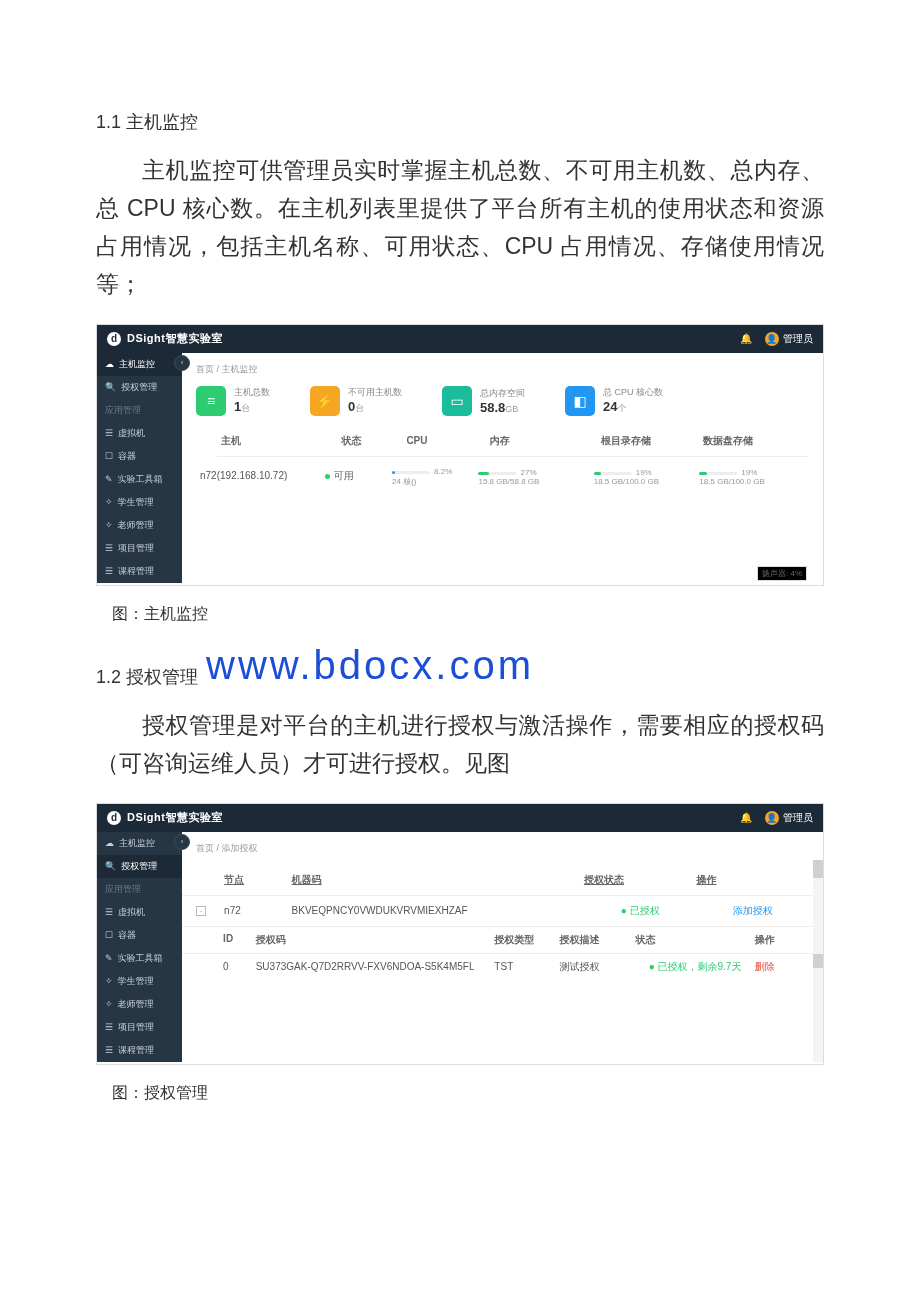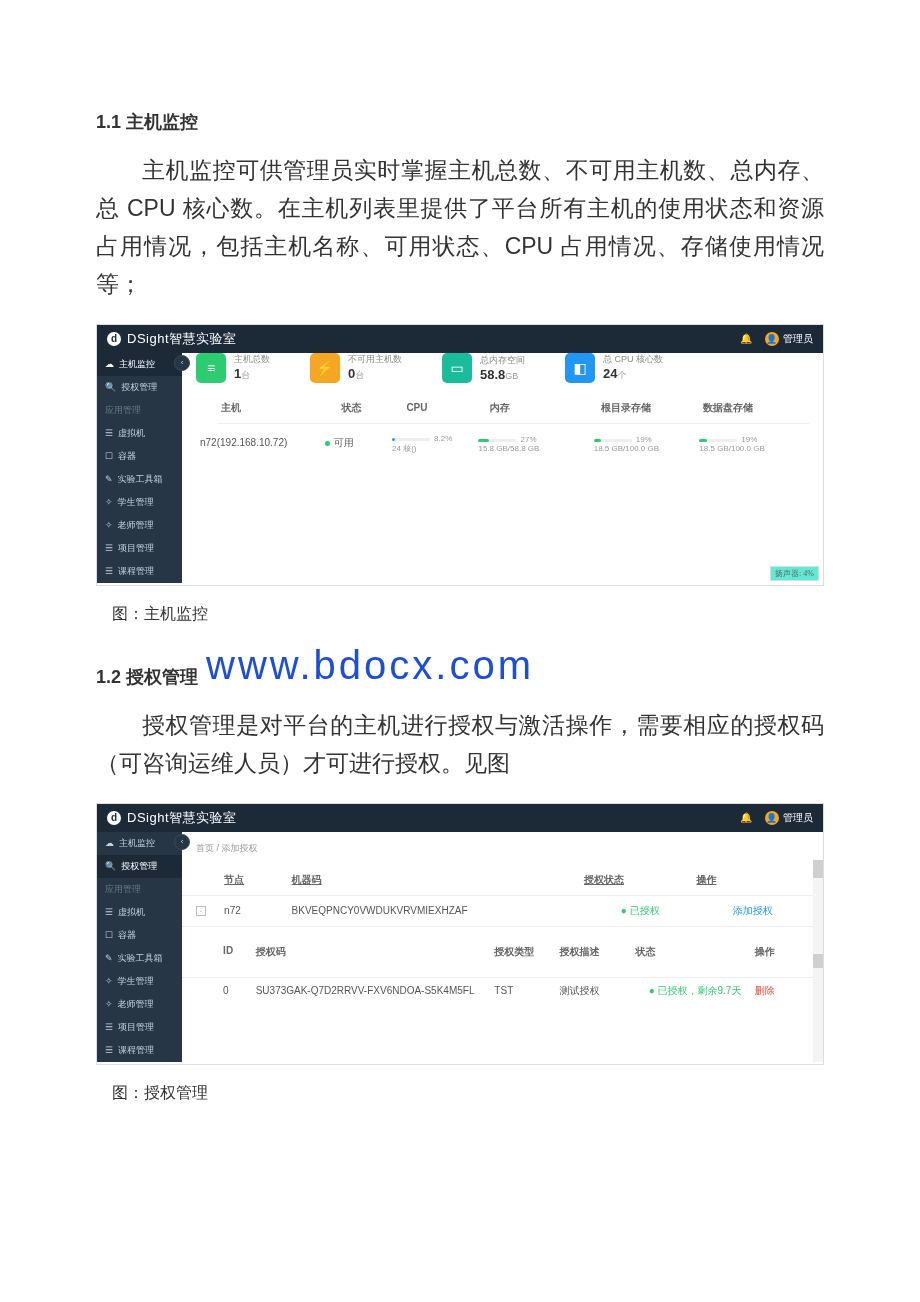--- a/index.html
+++ b/index.html
@@ -1,28 +1,28 @@
 <!DOCTYPE html>
 <html><head>
 <meta charset="utf-8">
 <style>
   * { box-sizing: border-box; margin: 0; padding: 0; }
   body { background: #fff; font-family: "Microsoft YaHei", Arial, sans-serif; width: 920px; margin: 0 auto; color: #333; }
   .page { padding: 110px 96px 60px 96px; }
-  h2 { font-size: 18px; font-weight: bold; margin-bottom: 18px; }
+  h2 { font-size: 18px; font-weight: normal; margin-bottom: 18px; }
   p.body-text { font-size: 23px; line-height: 1.65; margin-bottom: 20px; text-align: justify; }
   .caption { font-size: 16px; margin: 18px 0 40px 0; text-indent: 1em; }
   .watermark { position: absolute; left: 230px; top: 606px; font-size: 40px; color: #1d4ed8; letter-spacing: 3px; pointer-events: none; }
 
   .shot { border: 1px solid #ddd; position: relative; background: #fff; font-size: 10px; color: #555; margin-bottom: 4px; }
   .shot * { font-family: Arial, "Microsoft YaHei", sans-serif; }
 
   .topbar { background: #1c2a38; height: 28px; display: flex; align-items: center; padding: 0 10px; color: #fff; }
   .topbar .brand-badge { width: 14px; height: 14px; border-radius: 50%; background: #fff; color: #1c2a38; display: flex; align-items: center; justify-content: center; font-weight: bold; font-size: 10px; margin-right: 6px; }
-  .topbar .brand-text { font-size: 13px; font-weight: normal; letter-spacing: 0.5px; }
+  .topbar .brand-text { font-size: 11px; font-weight: bold; letter-spacing: 0.5px; }
   .topbar .spacer { flex: 1; }
   .topbar .bell { margin-right: 12px; }
   .topbar .user-badge { width: 14px; height: 14px; border-radius: 50%; background: #f5a623; display: inline-flex; align-items: center; justify-content: center; color: #fff; font-size: 9px; margin-right: 4px; }
 
   .content-row { display: flex; min-height: 225px; }
   .sidebar { width: 85px; background: #263645; color: #c7d1dc; display: flex; flex-direction: column; position: relative; }
   .sidebar .collapse-btn { position: absolute; right: -8px; top: 2px; width: 16px; height: 16px; border-radius: 50%; background: #263645; border: 1px solid #3a4a59; display: flex; align-items: center; justify-content: center; color: #c7d1dc; font-size: 8px; z-index: 2; }
   .nav-item { display: flex; align-items: center; padding: 5px 8px; font-size: 9px; gap: 5px; }
   .nav-item.active { background: #1c2a38; color: #fff; }
   .nav-section-label { padding: 5px 8px; font-size: 9px; color: #6a7886; }
@@ -44,26 +44,26 @@
   .thead, .trow { display: grid; grid-template-columns: 1.3fr 0.7fr 0.9fr 1.2fr 1.1fr 1.1fr; align-items: center; padding: 8px 4px; }
   .thead { color: #666; font-weight: bold; border-bottom: 1px solid #eee; margin-left: 21px; }
   .trow { color: #555; }
   .status-dot { display: inline-block; width: 5px; height: 5px; border-radius: 50%; background: #2ecc71; margin-right: 4px; }
   .bar { height: 3px; background: #eee; border-radius: 2px; width: 38px; margin-top: 3px; position: relative; display: inline-block; }
   .bar .fill { position: absolute; left: 0; top: 0; bottom: 0; border-radius: 2px; background: #2196f3; }
   .bar .fillg { position: absolute; left: 0; top: 0; bottom: 0; border-radius: 2px; background: #2ecc71; }
   .pct { font-size: 8px; color: #999; margin-left: 4px; }
   .sub { font-size: 8px; color: #999; display: block; }
 
-  .footer-note { position: absolute; right: 4px; bottom: 2px; background: #5eead4; border: 1px solid #ddd; font-size: 8px; padding: 1px 4px; color: #666; font-family: Liberation Serif, serif; }
+  .footer-note { position: absolute; right: 16px; bottom: 2px; background: #000000; border: 1px solid #ddd; font-size: 8px; padding: 1px 4px; color: #666; }
 
   
   .tbl2-head { display: grid; grid-template-columns: 0.25fr 0.6fr 2.6fr 1fr 1fr; padding: 8px 14px; color: #666; font-weight: bold; border-bottom: 1px solid #eee; text-decoration: underline; }
   .tbl2-row  { display: grid; grid-template-columns: 0.25fr 0.6fr 2.6fr 1fr 1fr; padding: 8px 14px; color: #555; align-items: center; }
-  .tbl2-head2 { display: grid; grid-template-columns: 0.25fr 0.3fr 2.2fr 0.6fr 0.7fr 1.1fr 0.5fr; padding: 18px 14px; background: #fff; color: #666; font-weight: bold; border-top: 1px solid #eee; border-bottom: 1px solid #eee; }
+  .tbl2-head2 { display: grid; grid-template-columns: 0.25fr 0.3fr 2.2fr 0.6fr 0.7fr 1.1fr 0.5fr; padding: 6px 14px; background: #fff; color: #666; font-weight: bold; border-top: 1px solid #eee; border-bottom: 1px solid #eee; }
   .tbl2-row2 { display: grid; grid-template-columns: 0.25fr 0.3fr 2.2fr 0.6fr 0.7fr 1.1fr 0.5fr; padding: 6px 14px; color: #555; align-items: center; }
   .link-blue { color: #2196f3; text-align: center; }
   .green-text { color: #2ecc71; text-align: center; }
   .red-text { color: #e74c3c; }
   .sq { width: 10px; height: 10px; border: 1px solid #bbb; background: #fff; display: inline-flex; align-items: center; justify-content: center; font-size: 6px; color: #888; }
 
   .scroll-stub { position: absolute; right: 0; top: 28px; bottom: 0; width: 10px; background: #f4f4f4; }
   .scroll-thumb { position: absolute; right: 0; width: 10px; background: #d0d0d0; }
 </style>
 </head>
@@ -120,20 +120,21 @@
         <div class="nav-item">
             <span>☰</span>
             <span>项目管理</span>
           </div>
         <div class="nav-item">
             <span>☰</span>
             <span>课程管理</span>
           </div>
       </div>
       <div class="main">
+        <div class="breadcrumb">首页 / 主机监控</div>
         <div class="stats-row">
           <div class="stat">
             <div class="stat-icon green">≡</div>
             <div>
                 <div class="lbl">主机总数</div>
                 <div class="val"><span>1</span><span class="unit">台</span></div>
               </div>
           </div>
           <div class="stat">
             <div class="stat-icon amber">⚡</div>

